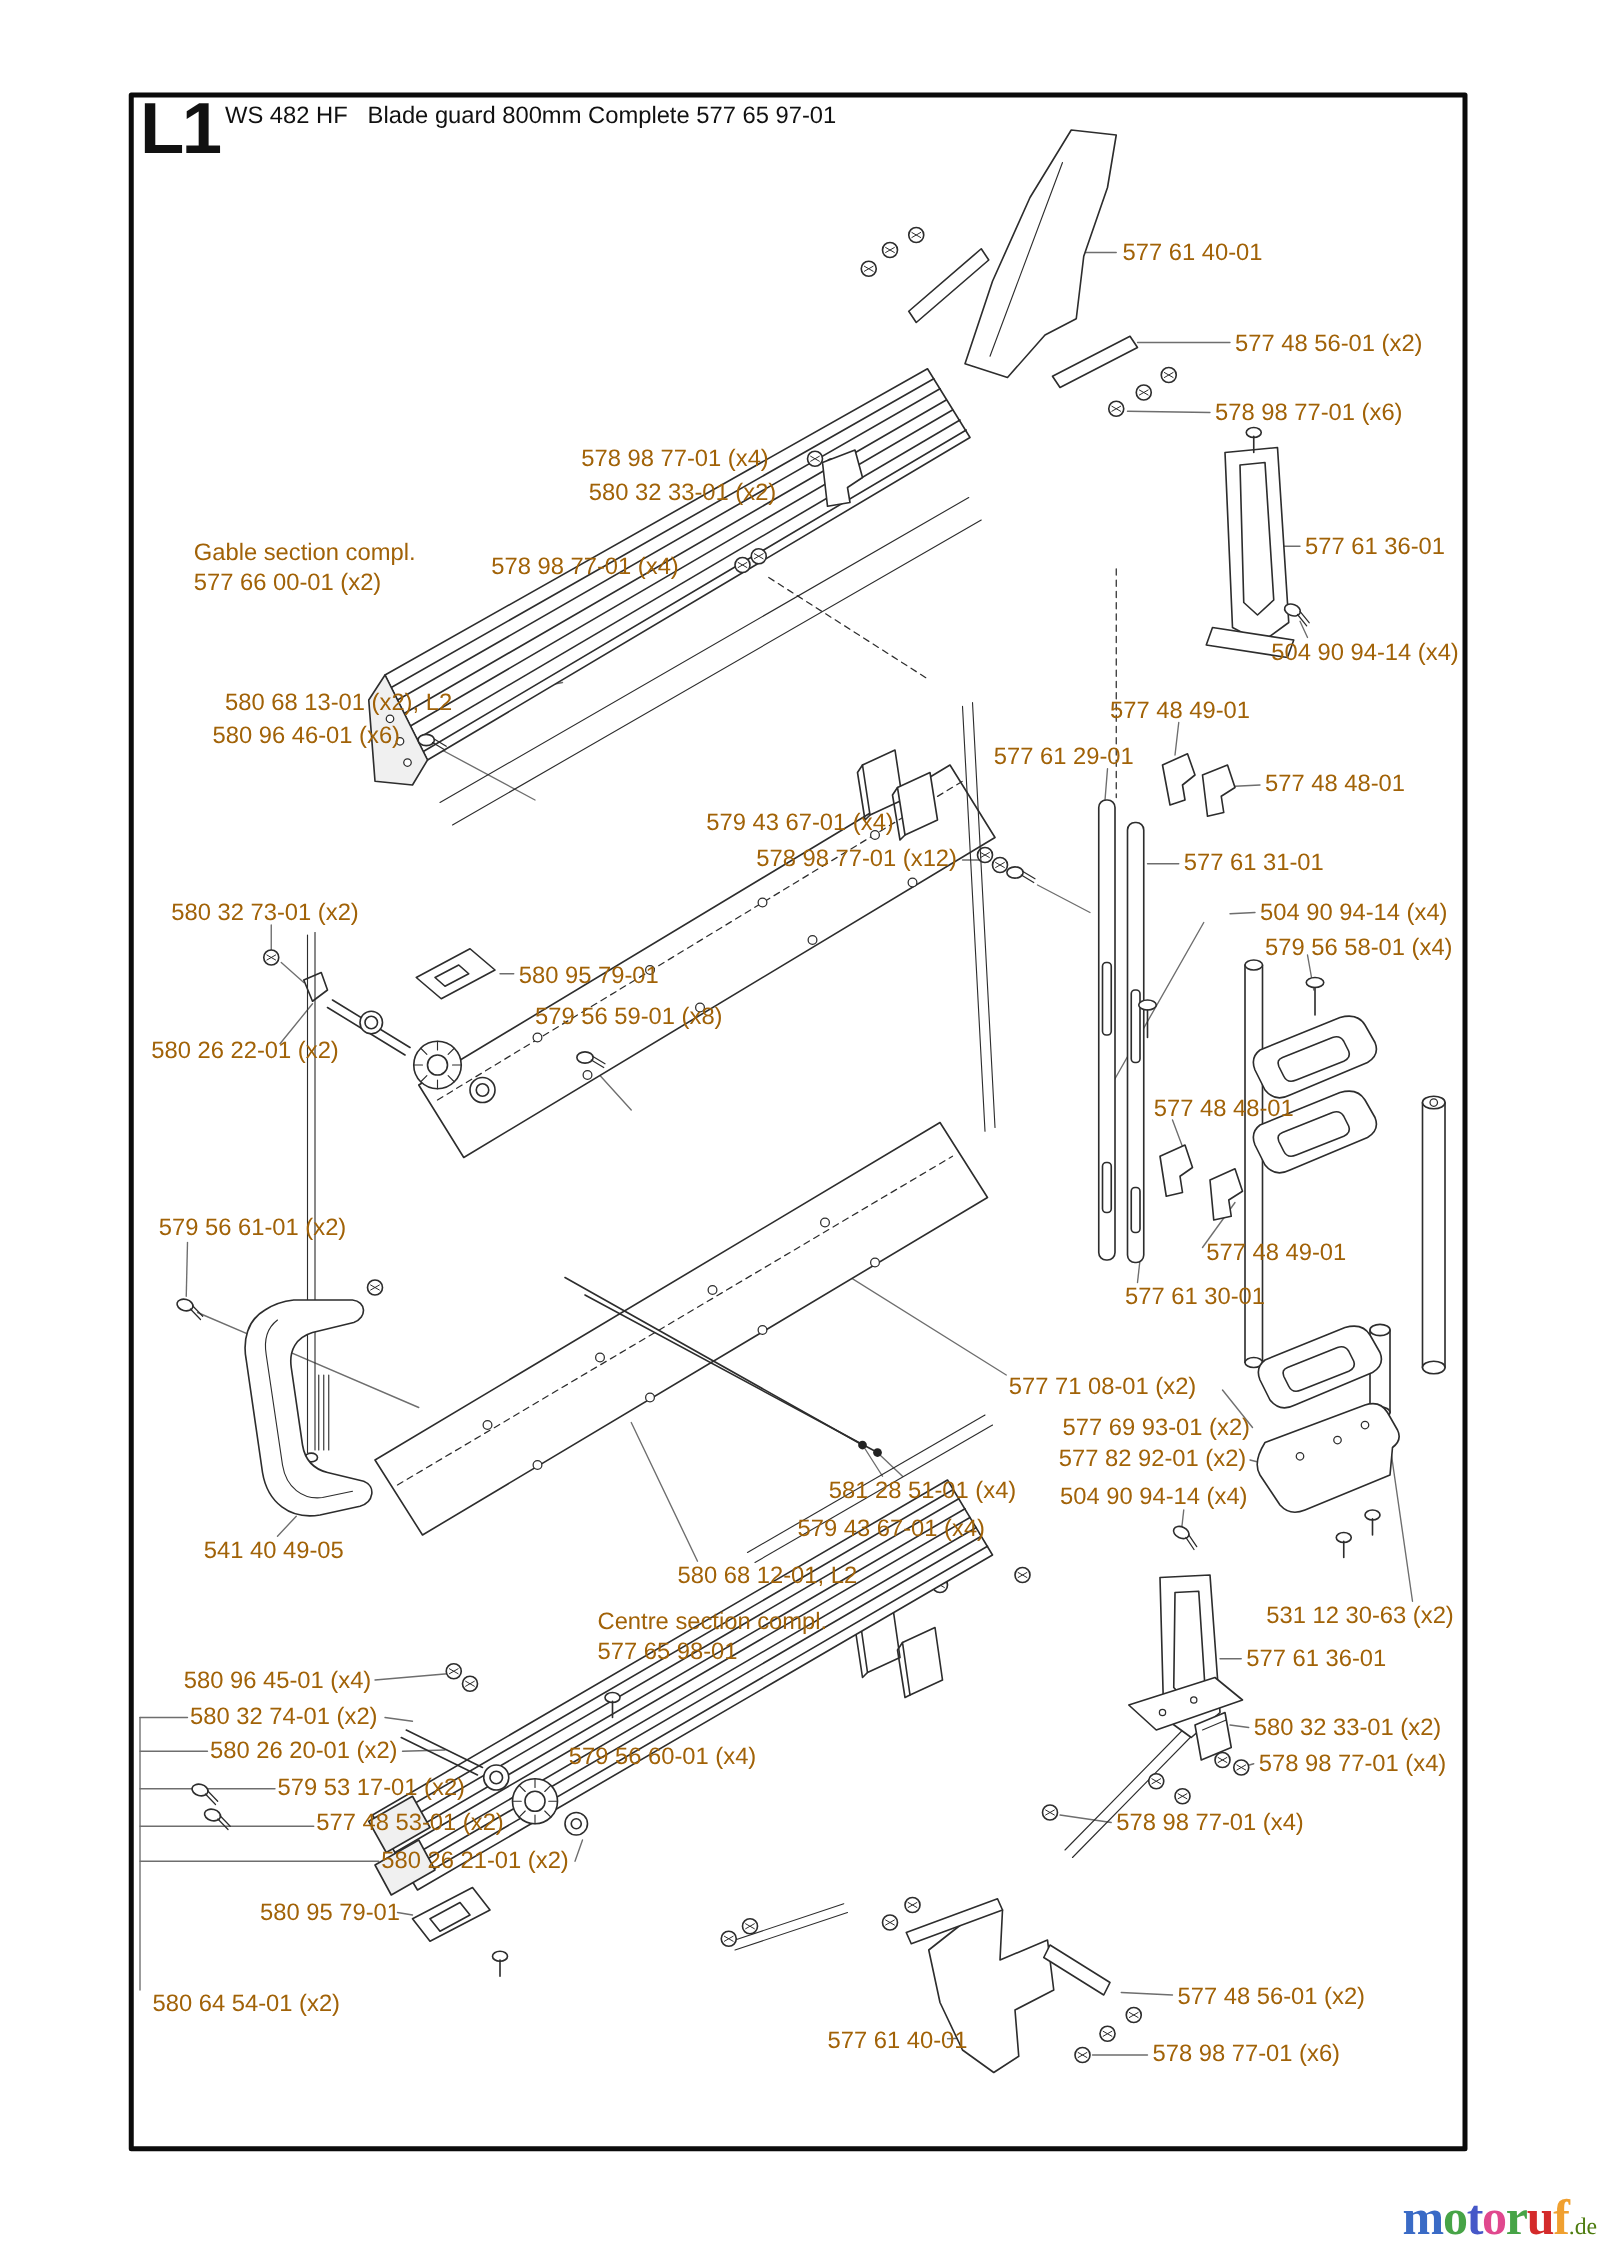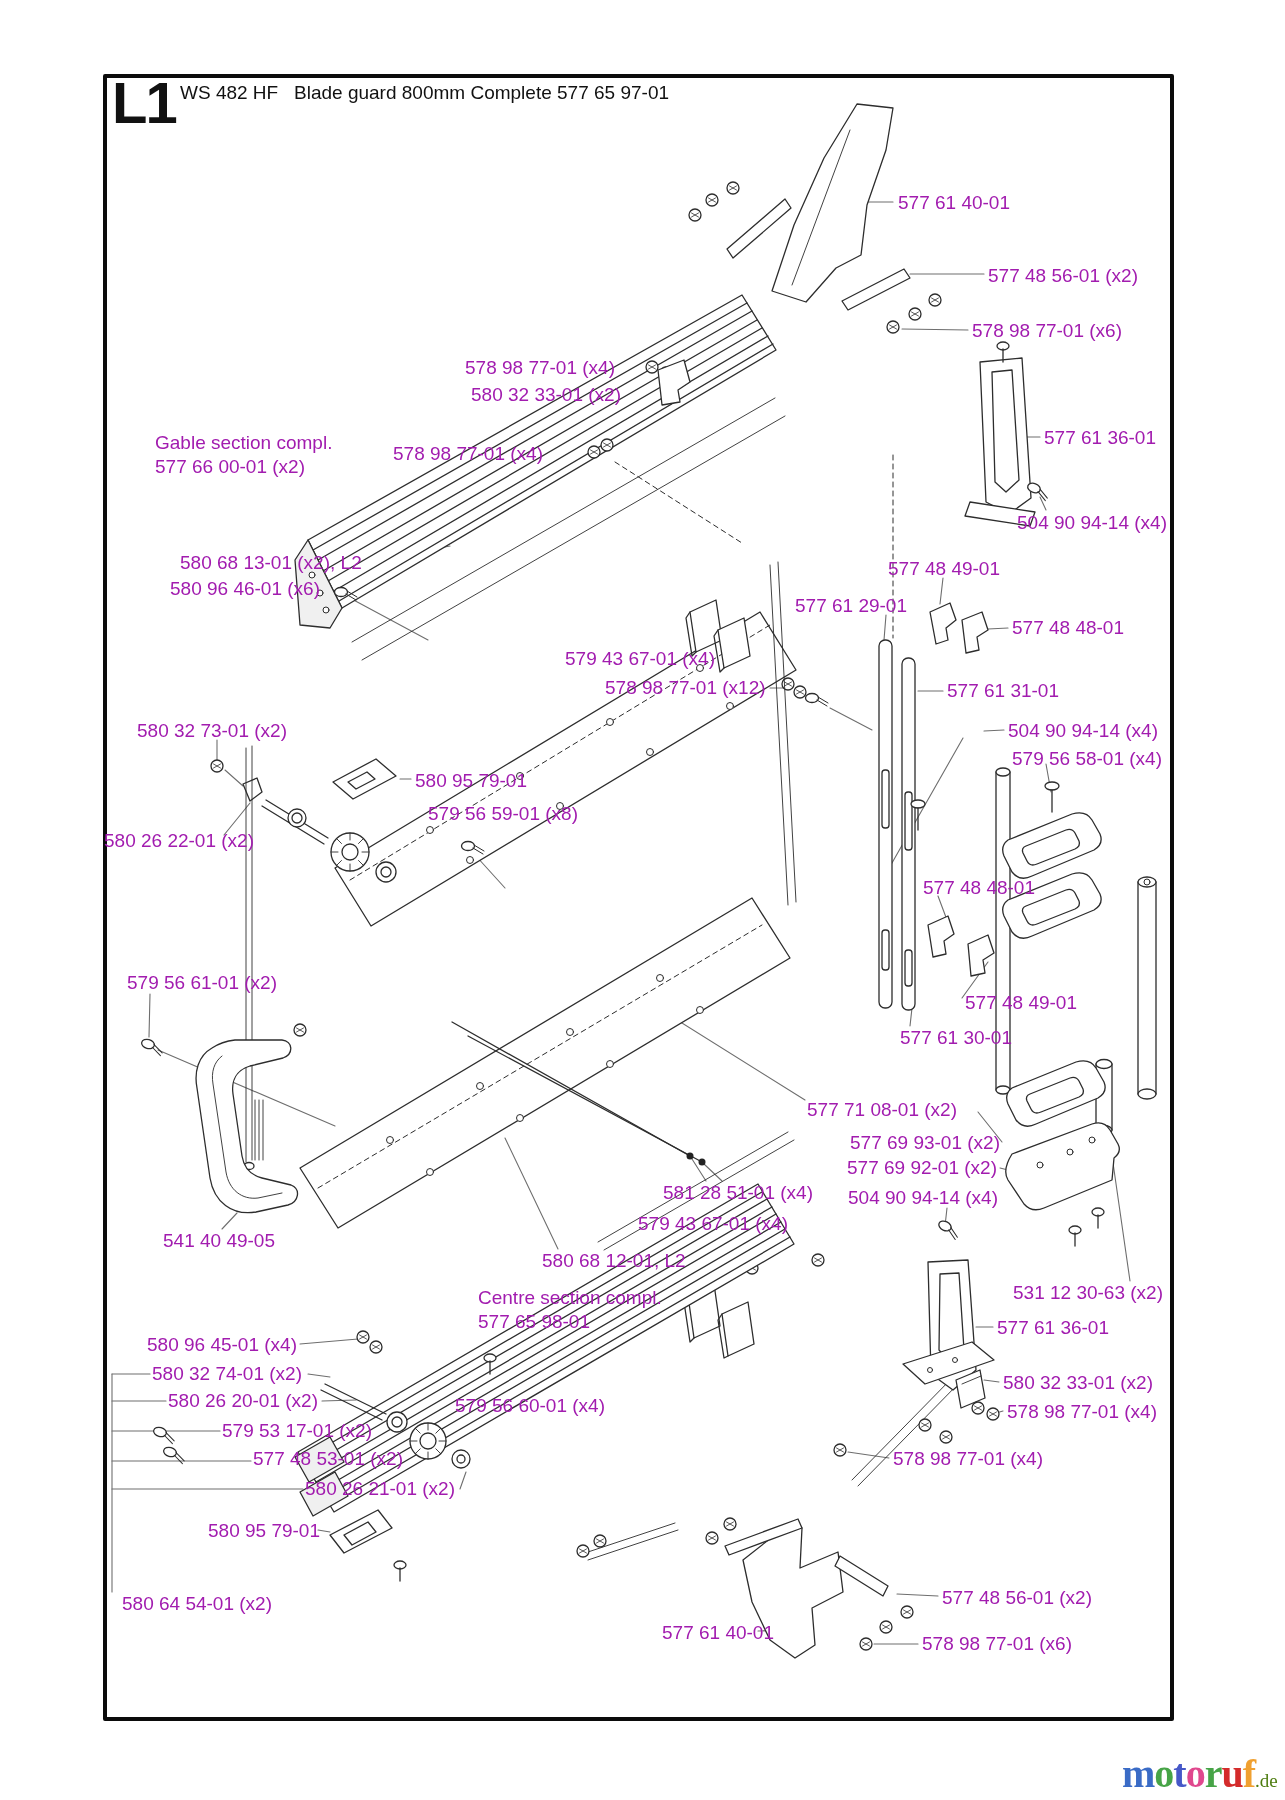--- a/index.html
+++ b/index.html
@@ -9,21 +9,21 @@
   .art path,.art line,.art rect,.art ellipse,.art circle,.art polygon,.art polyline{
     stroke:#2d2d2d;stroke-width:1.3;fill:none;stroke-linejoin:round;stroke-linecap:round}
   .art .fw{fill:#fff}
   .art .fg{fill:#f0f0f0}
   .art .ld{stroke:#6e6e6e;stroke-width:1.1}
   .art .dash{stroke-dasharray:5 4;stroke-width:1}
   .art .thin{stroke-width:.9}
   .art .frame{stroke:#0b0b0b;stroke-width:4;fill:none}
   .art .dot{fill:#222;stroke:none}
   .art .hole{fill:#fff;stroke:#2d2d2d;stroke-width:1}
-  .lbl{position:absolute;font-size:19px;line-height:20px;white-space:nowrap;color:#a21caf}
+  .lbl{position:absolute;font-size:19px;line-height:20px;white-space:nowrap;color:#a16207}
   .lbl b{font-weight:400}
   .sec{line-height:24px}
   .sec .b{font-weight:400}
   .hdr-code{position:absolute;left:112px;top:74px;font-size:58px;font-weight:700;line-height:58px;letter-spacing:-2px}
   .hdr-line{position:absolute;left:180px;top:82px;font-size:19px}
   .hdr-line .b{font-weight:400}
   .wm{position:absolute;left:1122px;top:1750px;font-family:"Liberation Serif",serif;
       font-size:40px;font-weight:700;letter-spacing:-1px;white-space:nowrap}
   .wm .suffix{font-size:19px;font-weight:400;color:#4d7c0f;letter-spacing:0}
 </style>
@@ -377,28 +377,28 @@
 <div class="lbl" style="left:795px;top:596px"><span>577 61 29-01</span> <b></b></div>
 <div class="lbl" style="left:1012px;top:618px"><span>577 48 48-01</span> <b></b></div>
 <div class="lbl" style="left:565px;top:649px"><span>579 43 67-01</span> <b>(x4)</b></div>
 <div class="lbl" style="left:605px;top:678px"><span>578 98 77-01</span> <b>(x12)</b></div>
 <div class="lbl" style="left:947px;top:681px"><span>577 61 31-01</span> <b></b></div>
 <div class="lbl" style="left:1008px;top:721px"><span>504 90 94-14</span> <b>(x4)</b></div>
 <div class="lbl" style="left:1012px;top:749px"><span>579 56 58-01</span> <b>(x4)</b></div>
 <div class="lbl" style="left:137px;top:721px"><span>580 32 73-01</span> <b>(x2)</b></div>
 <div class="lbl" style="left:415px;top:771px"><span>580 95 79-01</span> <b></b></div>
 <div class="lbl" style="left:428px;top:804px"><span>579 56 59-01</span> <b>(x8)</b></div>
-<div class="lbl" style="left:104px;top:831px"><span>580 26 22-01</span> <b>(x2)</b></div>
+<div class="lbl" style="left:121px;top:831px"><span>580 26 22-01</span> <b>(x2)</b></div>
 <div class="lbl" style="left:923px;top:878px"><span>577 48 48-01</span> <b></b></div>
 <div class="lbl" style="left:127px;top:973px"><span>579 56 61-01</span> <b>(x2)</b></div>
 <div class="lbl" style="left:965px;top:993px"><span>577 48 49-01</span> <b></b></div>
 <div class="lbl" style="left:900px;top:1028px"><span>577 61 30-01</span> <b></b></div>
 <div class="lbl" style="left:807px;top:1100px"><span>577 71 08-01</span> <b>(x2)</b></div>
 <div class="lbl" style="left:850px;top:1133px"><span>577 69 93-01</span> <b>(x2)</b></div>
-<div class="lbl" style="left:847px;top:1158px"><span>577 69 92-01</span> <b>(x2)</b></div>
+<div class="lbl" style="left:847px;top:1158px"><span>577 82 92-01</span> <b>(x2)</b></div>
 <div class="lbl" style="left:848px;top:1188px"><span>504 90 94-14</span> <b>(x4)</b></div>
 <div class="lbl" style="left:663px;top:1183px"><span>581 28 51-01</span> <b>(x4)</b></div>
 <div class="lbl" style="left:638px;top:1214px"><span>579 43 67-01</span> <b>(x4)</b></div>
 <div class="lbl" style="left:542px;top:1251px"><span>580 68 12-01,</span> <b>L2</b></div>
 <div class="lbl" style="left:163px;top:1231px"><span>541 40 49-05</span> <b></b></div>
 <div class="lbl" style="left:147px;top:1335px"><span>580 96 45-01</span> <b>(x4)</b></div>
 <div class="lbl" style="left:152px;top:1364px"><span>580 32 74-01</span> <b>(x2)</b></div>
 <div class="lbl" style="left:168px;top:1391px"><span>580 26 20-01</span> <b>(x2)</b></div>
 <div class="lbl" style="left:222px;top:1421px"><span>579 53 17-01</span> <b>(x2)</b></div>
 <div class="lbl" style="left:253px;top:1449px"><span>577 48 53-01</span> <b>(x2)</b></div>

